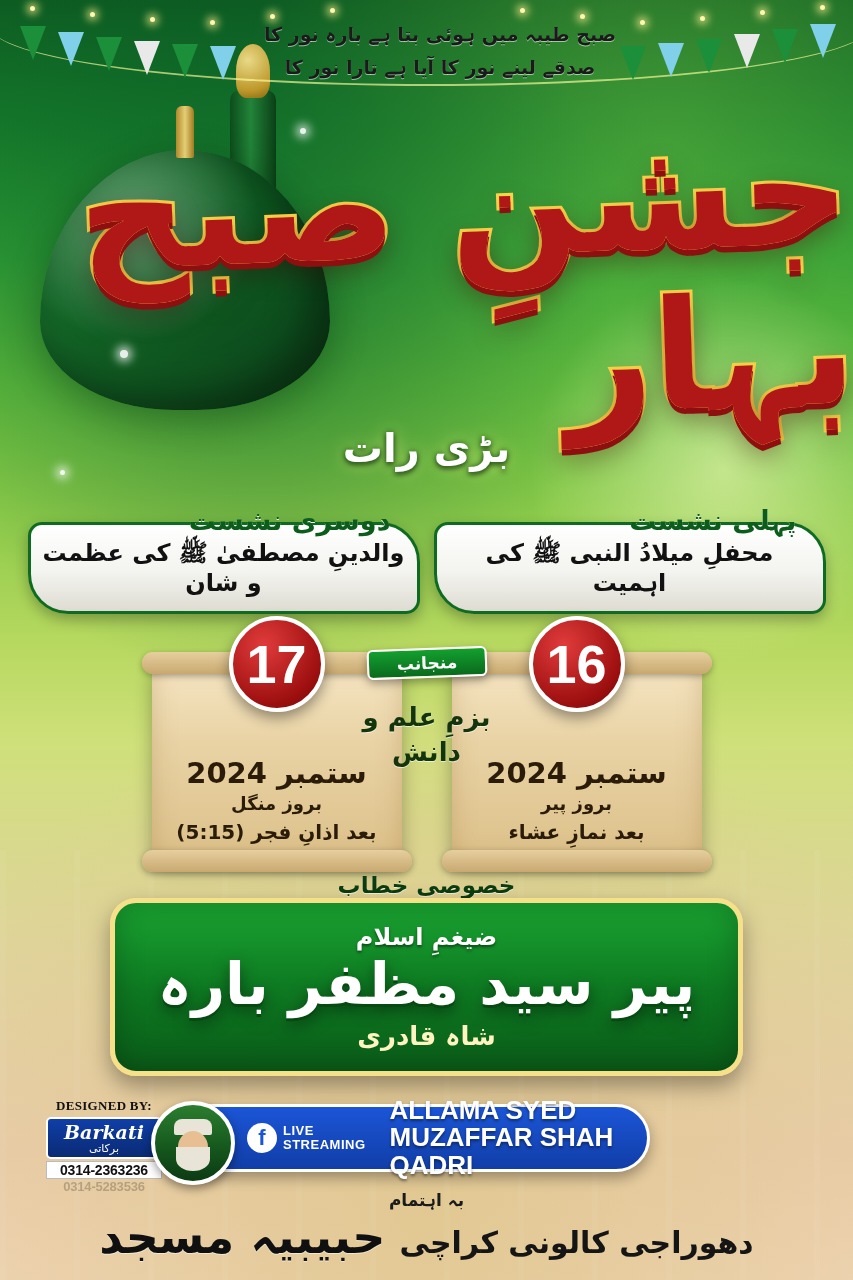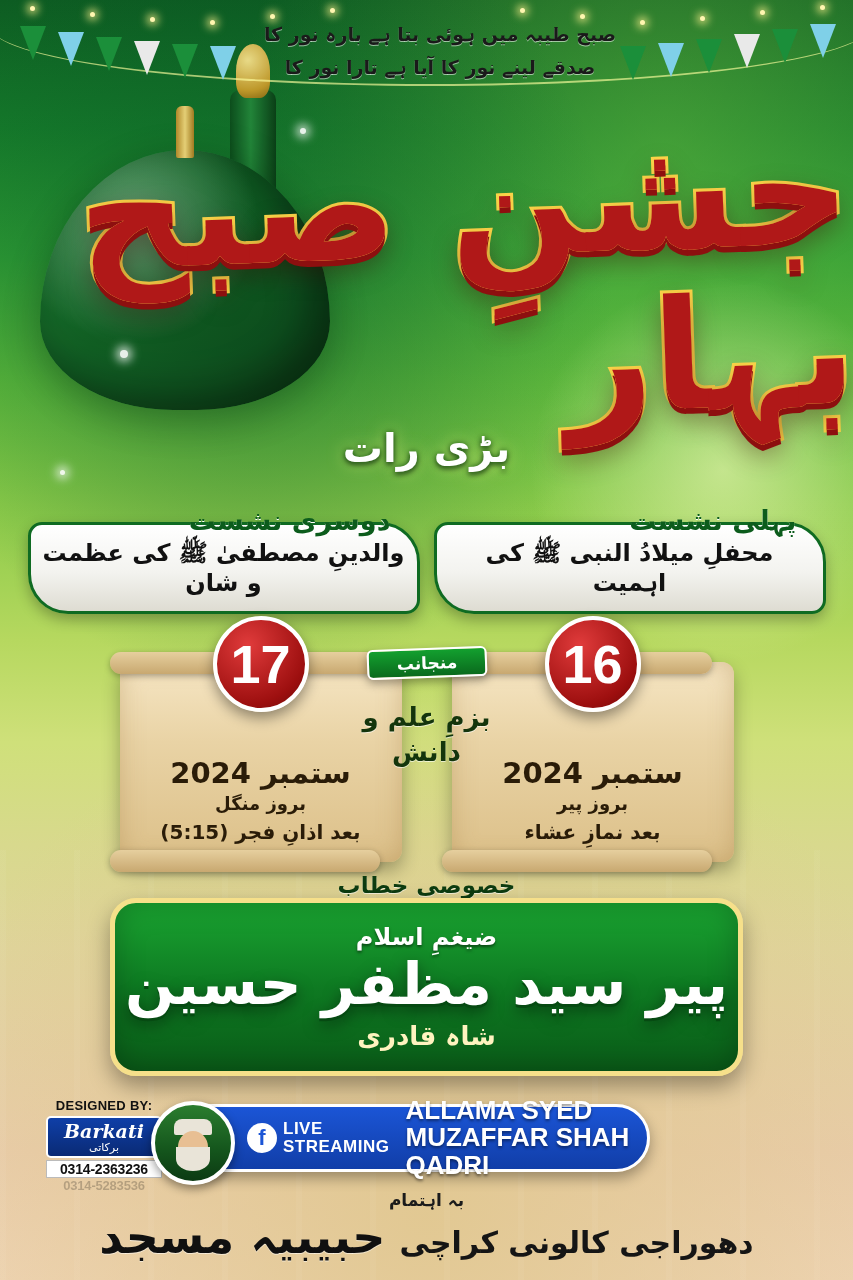--- a/index.html
+++ b/index.html
@@ -156,21 +156,21 @@
     font-size: 24px; font-weight: bold; color: #111;
     text-align: center; line-height: 1.25; padding: 0 10px;
   }
 
   
   .scrolls {
     position: absolute; top: 630px; left: 30px; width: 793px; height: 250px;
     display: flex; flex-direction: row-reverse; justify-content: center; gap: 50px;
   }
   .scroll {
-    position: relative; width: 282px; height: 200px; margin-top: 32px;
+    position: relative; width: 250px; height: 200px; margin-top: 32px;
     background:
       linear-gradient(180deg, #f6e6c4 0%, #e9d3a5 40%, #dcc089 100%);
     border-radius: 12px;
     box-shadow: 0 8px 18px rgba(0,0,0,0.3), inset 0 0 24px rgba(160,120,60,0.35);
     direction: rtl;
     display: flex; align-items: flex-end; justify-content: center;
   }
   .scroll::before, .scroll::after {
     content: ""; position: absolute; left: -10px; width: 270px; height: 22px;
     background: linear-gradient(180deg, #e6cf9e, #c8a870);
@@ -249,21 +249,21 @@
     font-family: "DejaVu Sans", sans-serif; font-size: 26px; font-weight: bold;
     color: #fff3bf; margin-top: 4px;
   }
 
   
   .designer {
     position: absolute; left: 46px; top: 1098px; width: 116px;
     text-align: center;
   }
   .designer-label {
-    font-family: Liberation Sans, sans-serif;
+    font-family: Liberation Serif, serif;
     font-size: 13px; font-weight: bold; color: #111; letter-spacing: 0.3px;
   }
   .designer-card {
     margin-top: 3px;
     background: linear-gradient(180deg, #0f3fa8, #0a2a74);
     border: 2px solid #ffffff; border-radius: 5px;
     padding: 4px 14px 2px;
   }
   .designer-name {
     font-family: "DejaVu Serif", serif; font-style: italic;
@@ -315,23 +315,23 @@
     width: 34px; height: 24px; border-radius: 0 0 50% 50%; background: #e9e4d8;
   }
   .fb-badge {
     width: 30px; height: 30px; border-radius: 50%;
     background: #ffffff; color: #1b55d6;
     font-family: "Liberation Sans", sans-serif; font-weight: bold; font-size: 22px;
     display: flex; align-items: center; justify-content: center;
     margin-right: 6px; flex: 0 0 auto;
   }
   .live-tag {
-    font-family: "Liberation Sans", sans-serif; font-size: 17px; font-weight: bold;
+    font-family: "Liberation Sans", sans-serif; font-size: 13px; font-weight: bold;
     color: #ffffff; letter-spacing: 0.5px; line-height: 1.05;
-    margin-right: 16px; flex: 0 0 auto;
+    margin-right: 24px; flex: 0 0 auto;
   }
   .live-name {
     font-family: "Liberation Sans", sans-serif; font-size: 26px; font-weight: bold;
     color: #ffffff; line-height: 1.05; text-shadow: 0 2px 3px rgba(0,0,0,0.45);
   }
 
   
   .footer {
     position: absolute; left: 0; bottom: 16px; width: 853px;
     text-align: center; direction: rtl;
@@ -438,21 +438,21 @@
         <div class="scroll-time">بعد اذانِ فجر (5:15)</div>
       </div>
     </div>
   </div>
   <div class="middle-chip">منجانب</div>
   <div class="middle-text">بزمِ علم و دانش</div>
 
   <div class="speaker-head">خصوصی خطاب</div>
   <div class="speaker-panel">
     <div class="speaker-pre">ضیغمِ اسلام</div>
-    <div class="speaker-name">پیر سید مظفر حسین</div>
+    <div class="speaker-name">پیر سید مظفر بارہ</div>
     <div class="speaker-suffix">شاہ قادری</div>
   </div>
 
   <div class="designer">
     <div class="designer-label">DESIGNED BY:</div>
     <div class="designer-card">
       <div class="designer-name">Barkati</div>
       <div class="designer-urdu">برکاتی</div>
     </div>
     <div class="designer-phone">0314-2363236</div>

